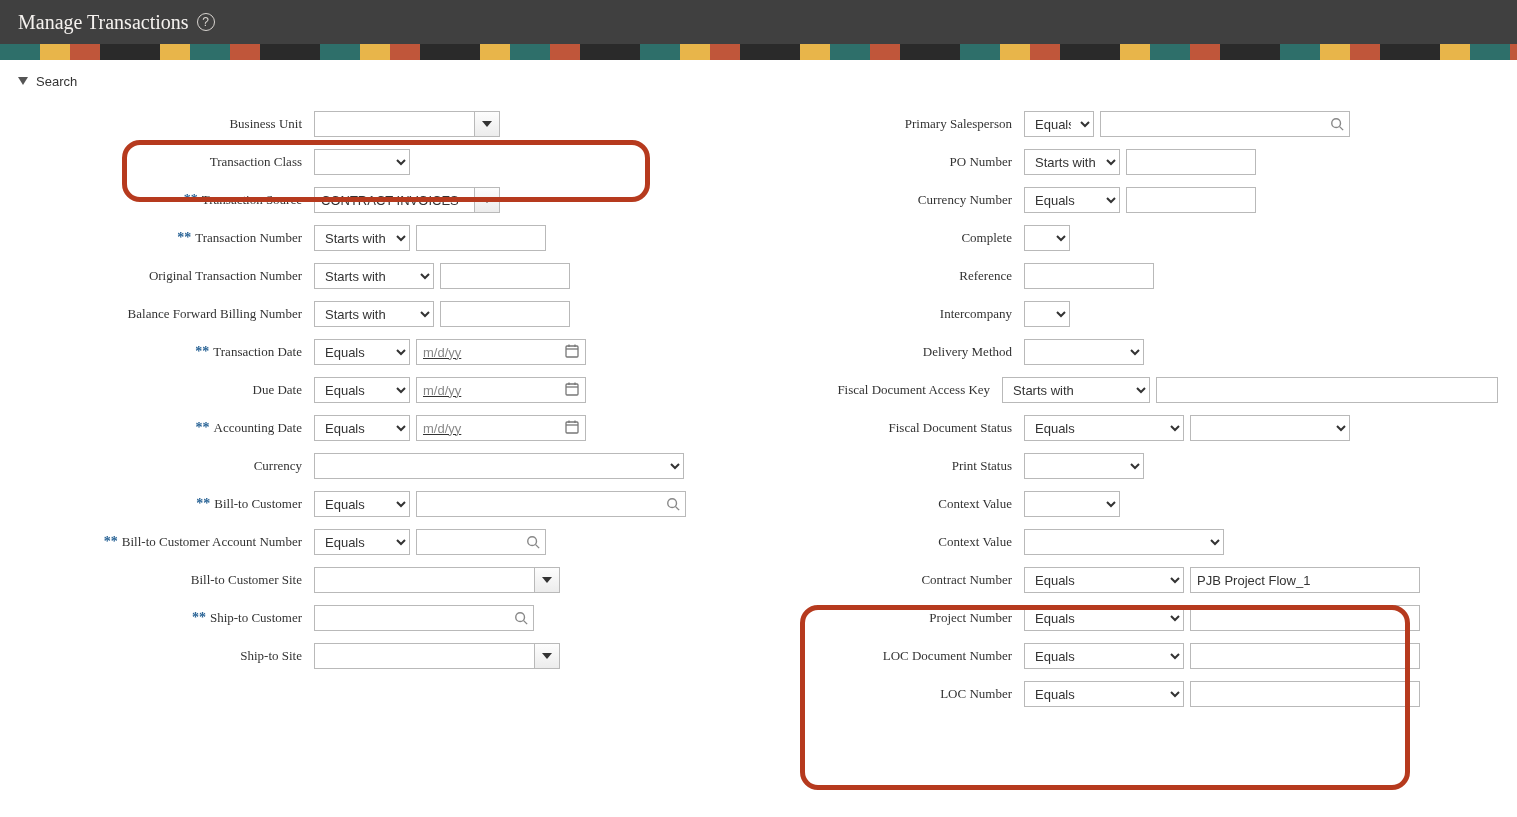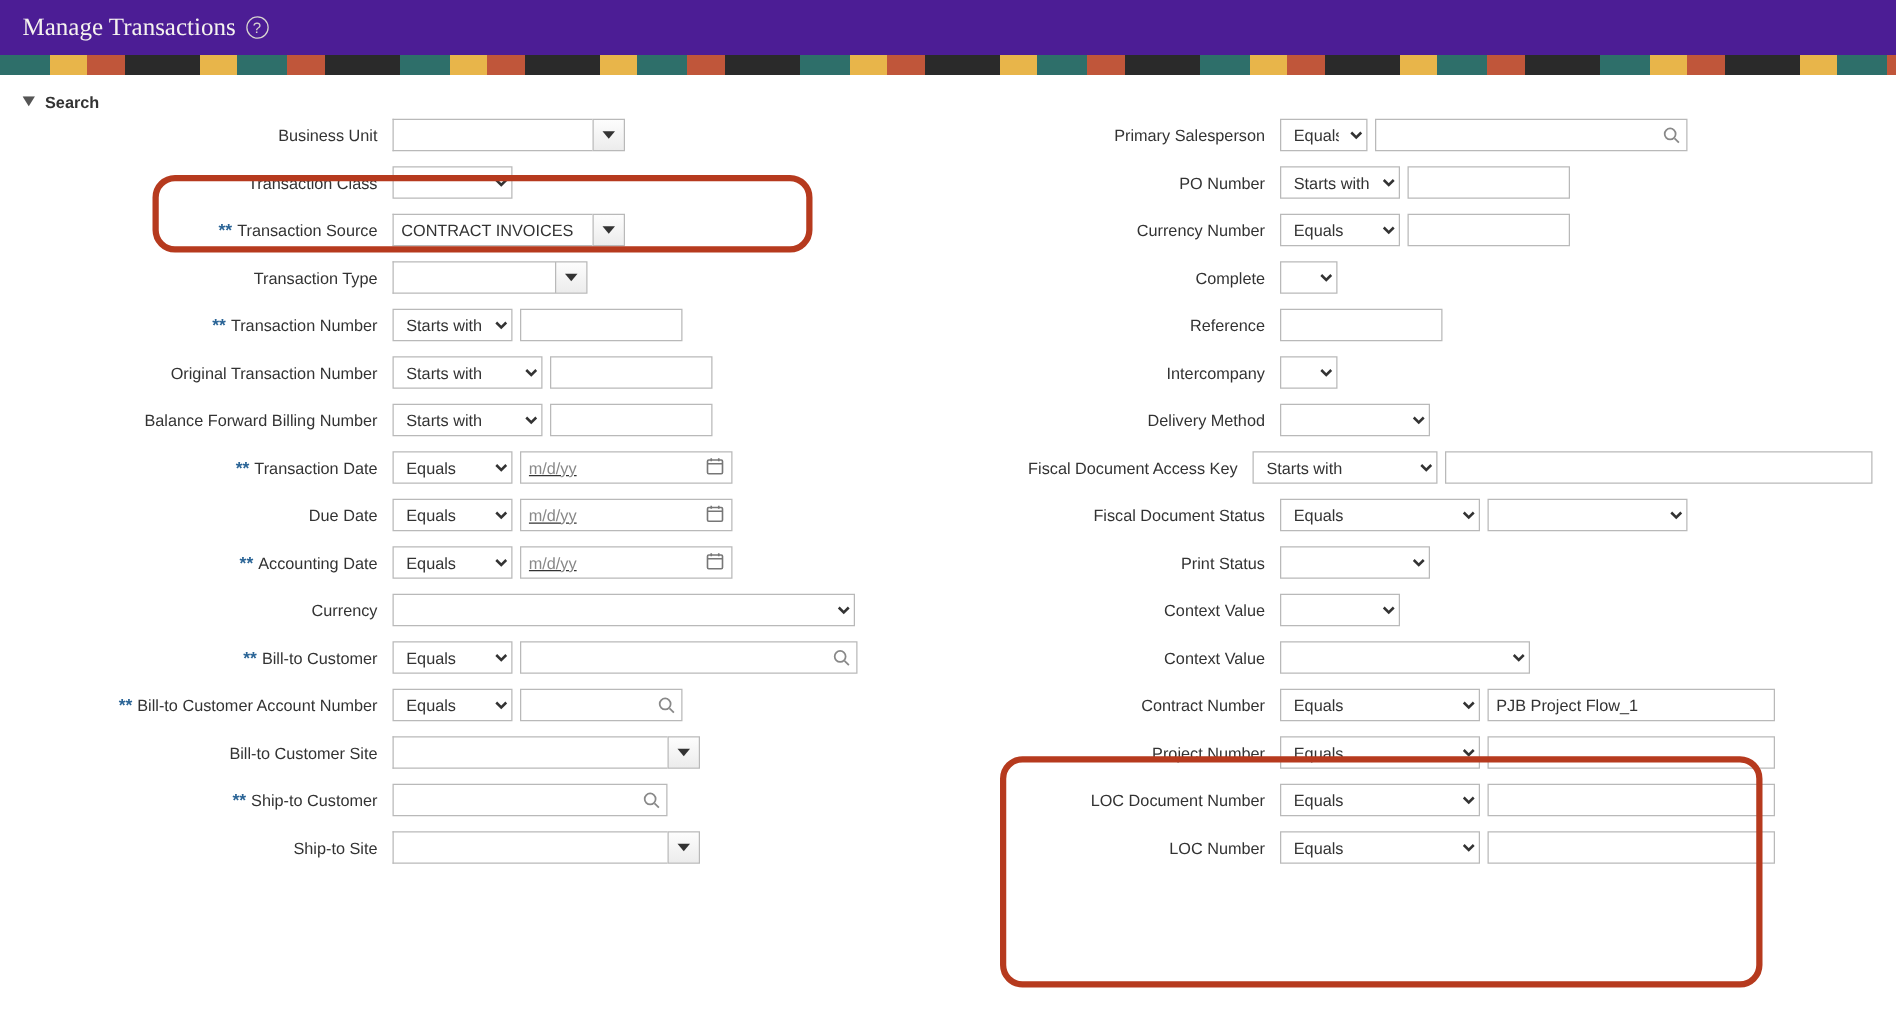--- a/index.html
+++ b/index.html
@@ -4,21 +4,21 @@
 <style>
   * { box-sizing: border-box; }
   body {
     margin: 0;
     font-family: Arial, Helvetica, sans-serif;
     font-size: 13px;
     color: #333;
     background: #fff;
   }
   .header-bar {
-    background: #4c1d95;
+    background: #404040;
     color: #f5f2ef;
     height: 44px;
     display: flex;
     align-items: center;
     padding: 0 18px;
     font-family: Georgia, 'Times New Roman', serif;
     font-size: 20px;
   }
   .help-icon {
     display: inline-flex;
@@ -38,22 +38,23 @@
       #2e6f6a 0 40px, #e8b54a 40px 70px, #c0563a 70px 100px,
       #2a2a2a 100px 160px, #e8b54a 160px 190px, #2e6f6a 190px 230px,
       #c0563a 230px 260px, #2a2a2a 260px 320px);
     border-bottom: 2px solid #fff;
   }
   .content { padding: 12px 18px; }
   .search-header {
     display: flex;
     align-items: center;
     gap: 6px;
-    font-weight: bold;
+    font-weight: normal;
     color: #333;
+    margin-bottom: 16px;
   }
   .discl-svg {
     width:10px;height:10px;
     display:inline-block;
     margin-right:2px;
   }
 
   .columns {
     display: flex;
     gap: 40px;
@@ -68,20 +69,21 @@
     align-items: center;
     min-height: 38px;
     gap: 6px;
   }
   .form-row .label {
     width: 290px;
     text-align: right;
     padding-right: 6px;
     color: #333;
     font-size: 13px;
+    font-family: Liberation Serif, serif;
   }
   .col-right .form-row .label {
     width: 280px;
   }
   .required-mark {
     color: #2a6496;
     font-weight: bold;
     font-size: 14px;
     margin-right: 4px;
   }
@@ -218,29 +220,20 @@
         <div class="label"><span class="required-mark">**</span><span>Transaction Source</span></div>
         <div class="lov-combo">
           <input type="text" class="input-160" value="CONTRACT INVOICES" style="">
           <div class="lov-btn">
               <span class="caret-down"></span>
             </div>
         </div>
       </div>
 
 
-      <div class="form-row">
-        <div class="label">Transaction Type</div>
-        <div class="lov-combo">
-          <input type="text" class="input-130" value="" style="">
-          <div class="lov-btn">
-              <span class="caret-down"></span>
-            </div>
-        </div>
-      </div>
 
       <div class="form-row">
         <div class="label"><span class="required-mark">**</span><span>Transaction Number</span></div>
         <select class="select-narrow"><option>Starts with</option></select>
         <input type="text" class="input-130" value="" style="">
       </div>
 
       <div class="form-row">
         <div class="label">Original Transaction Number</div>
         <select class="select-mid"><option>Starts with</option></select>

